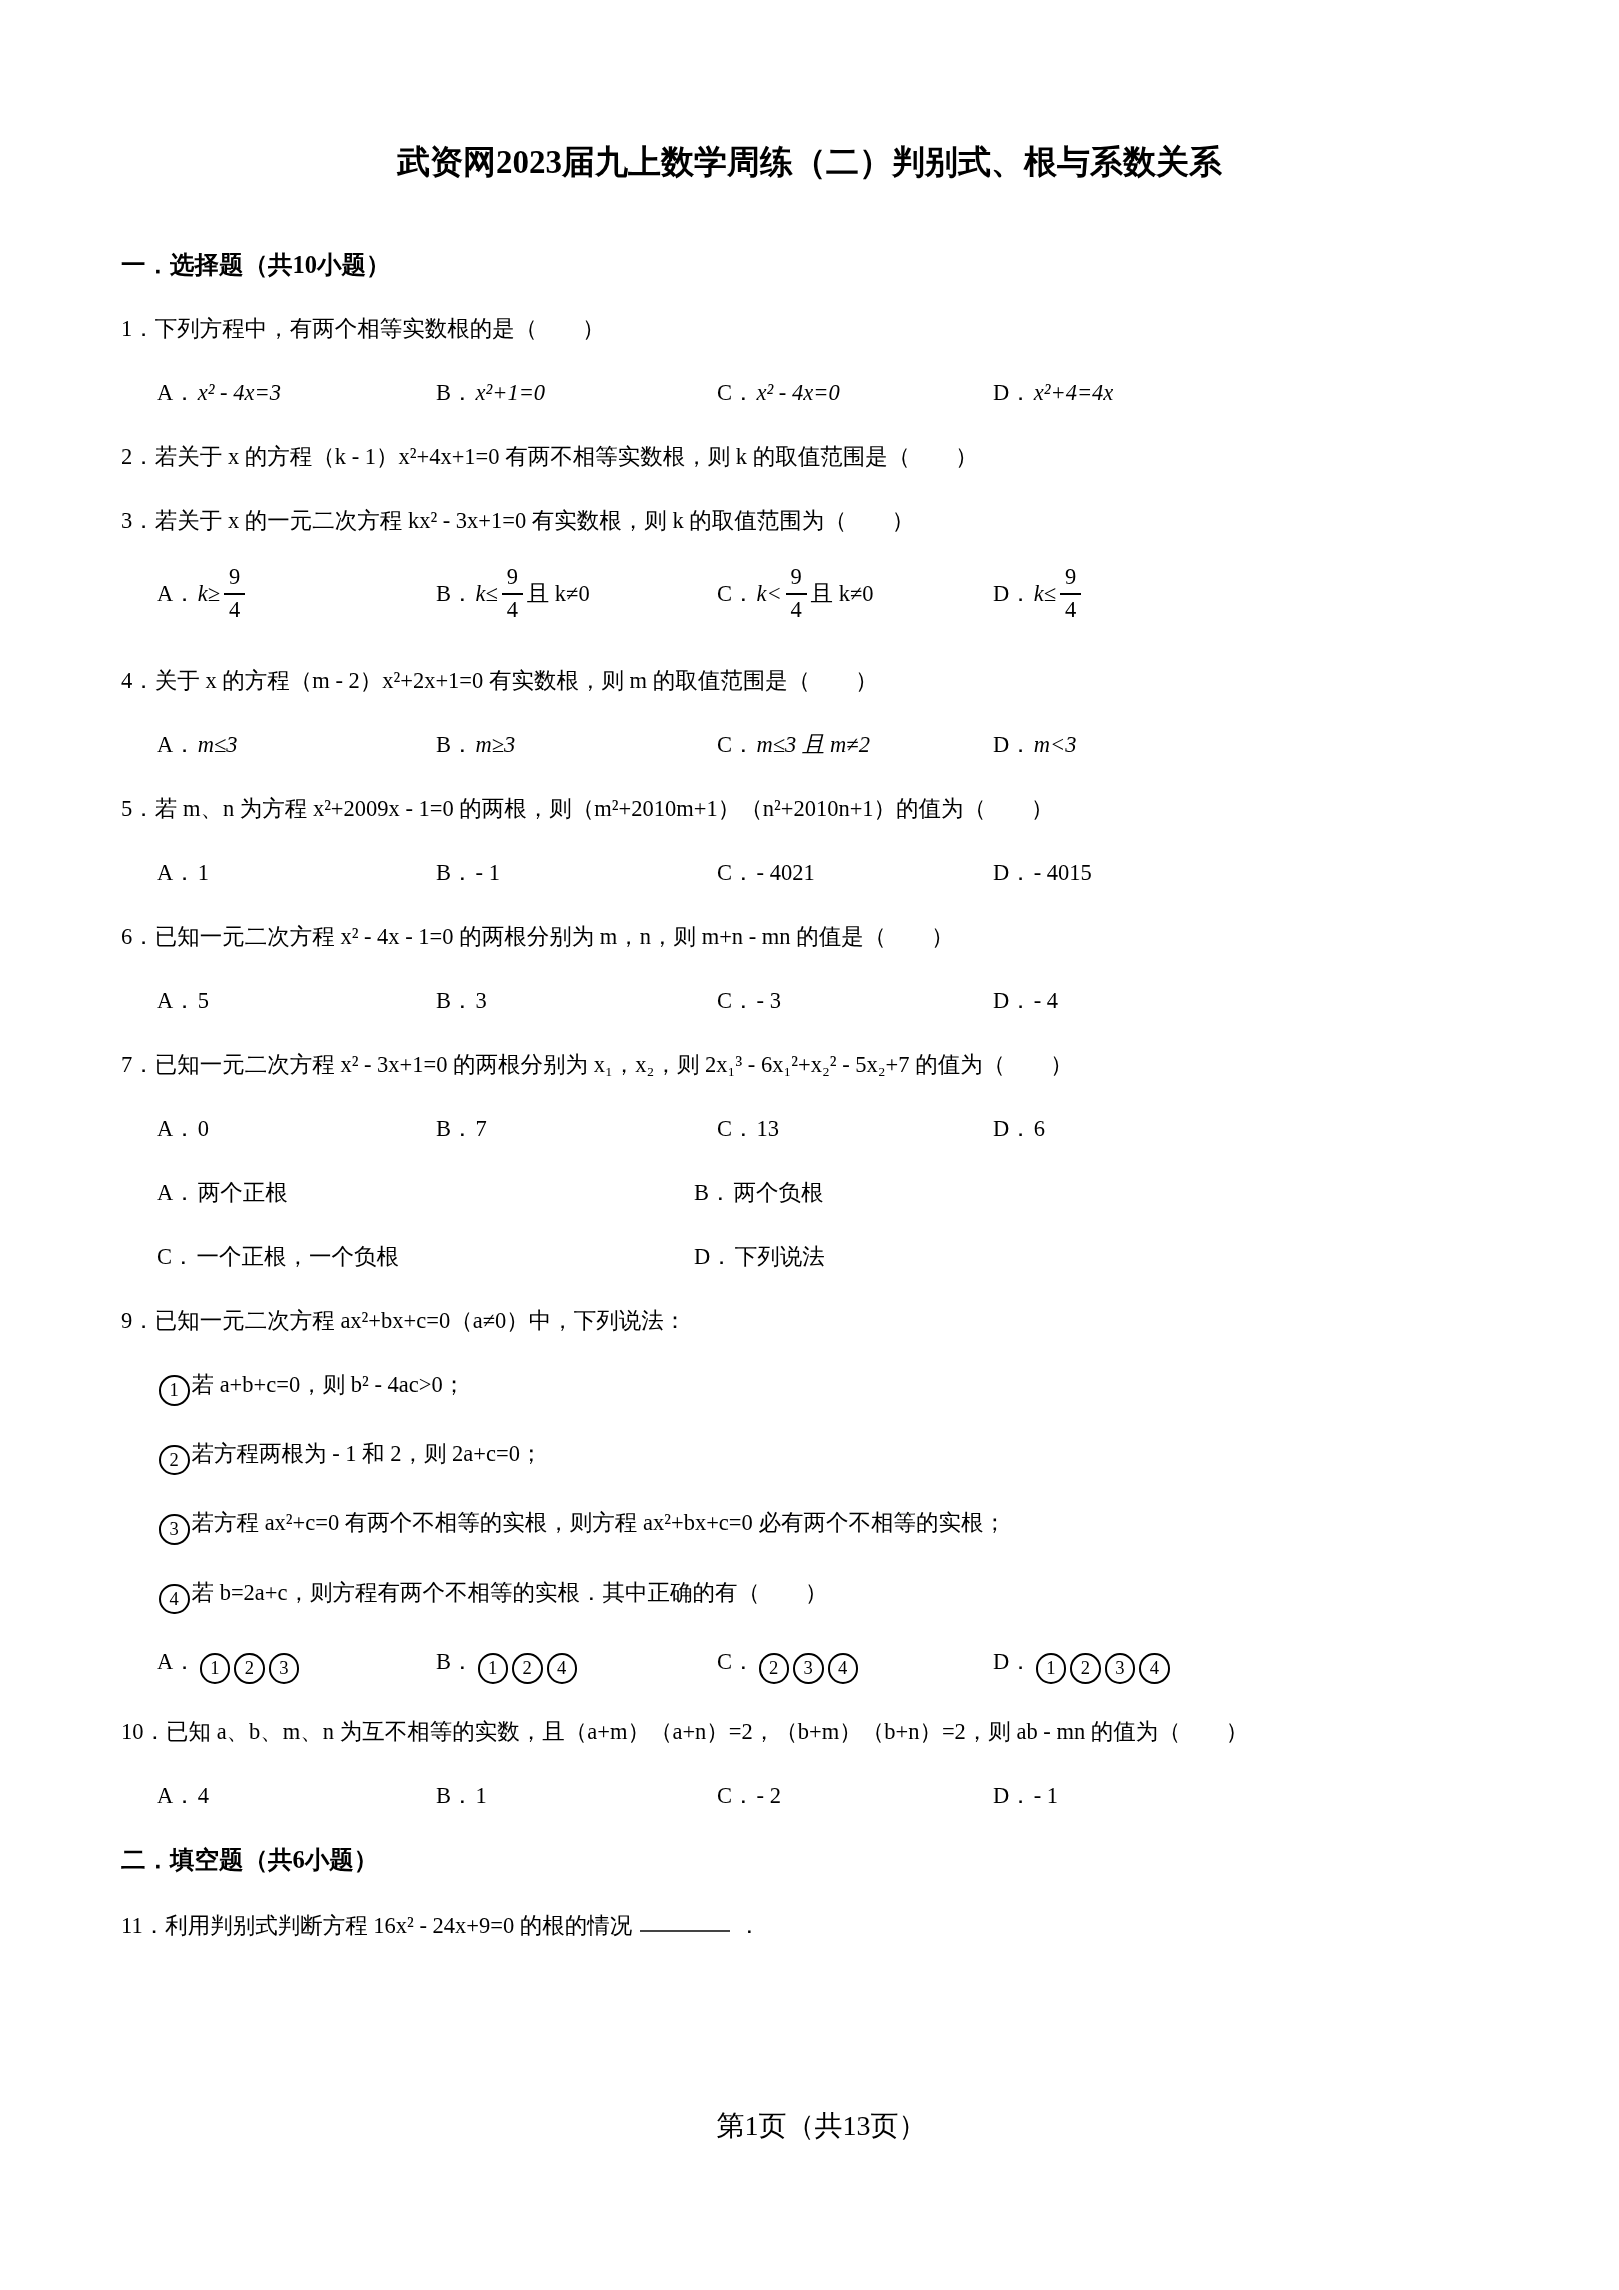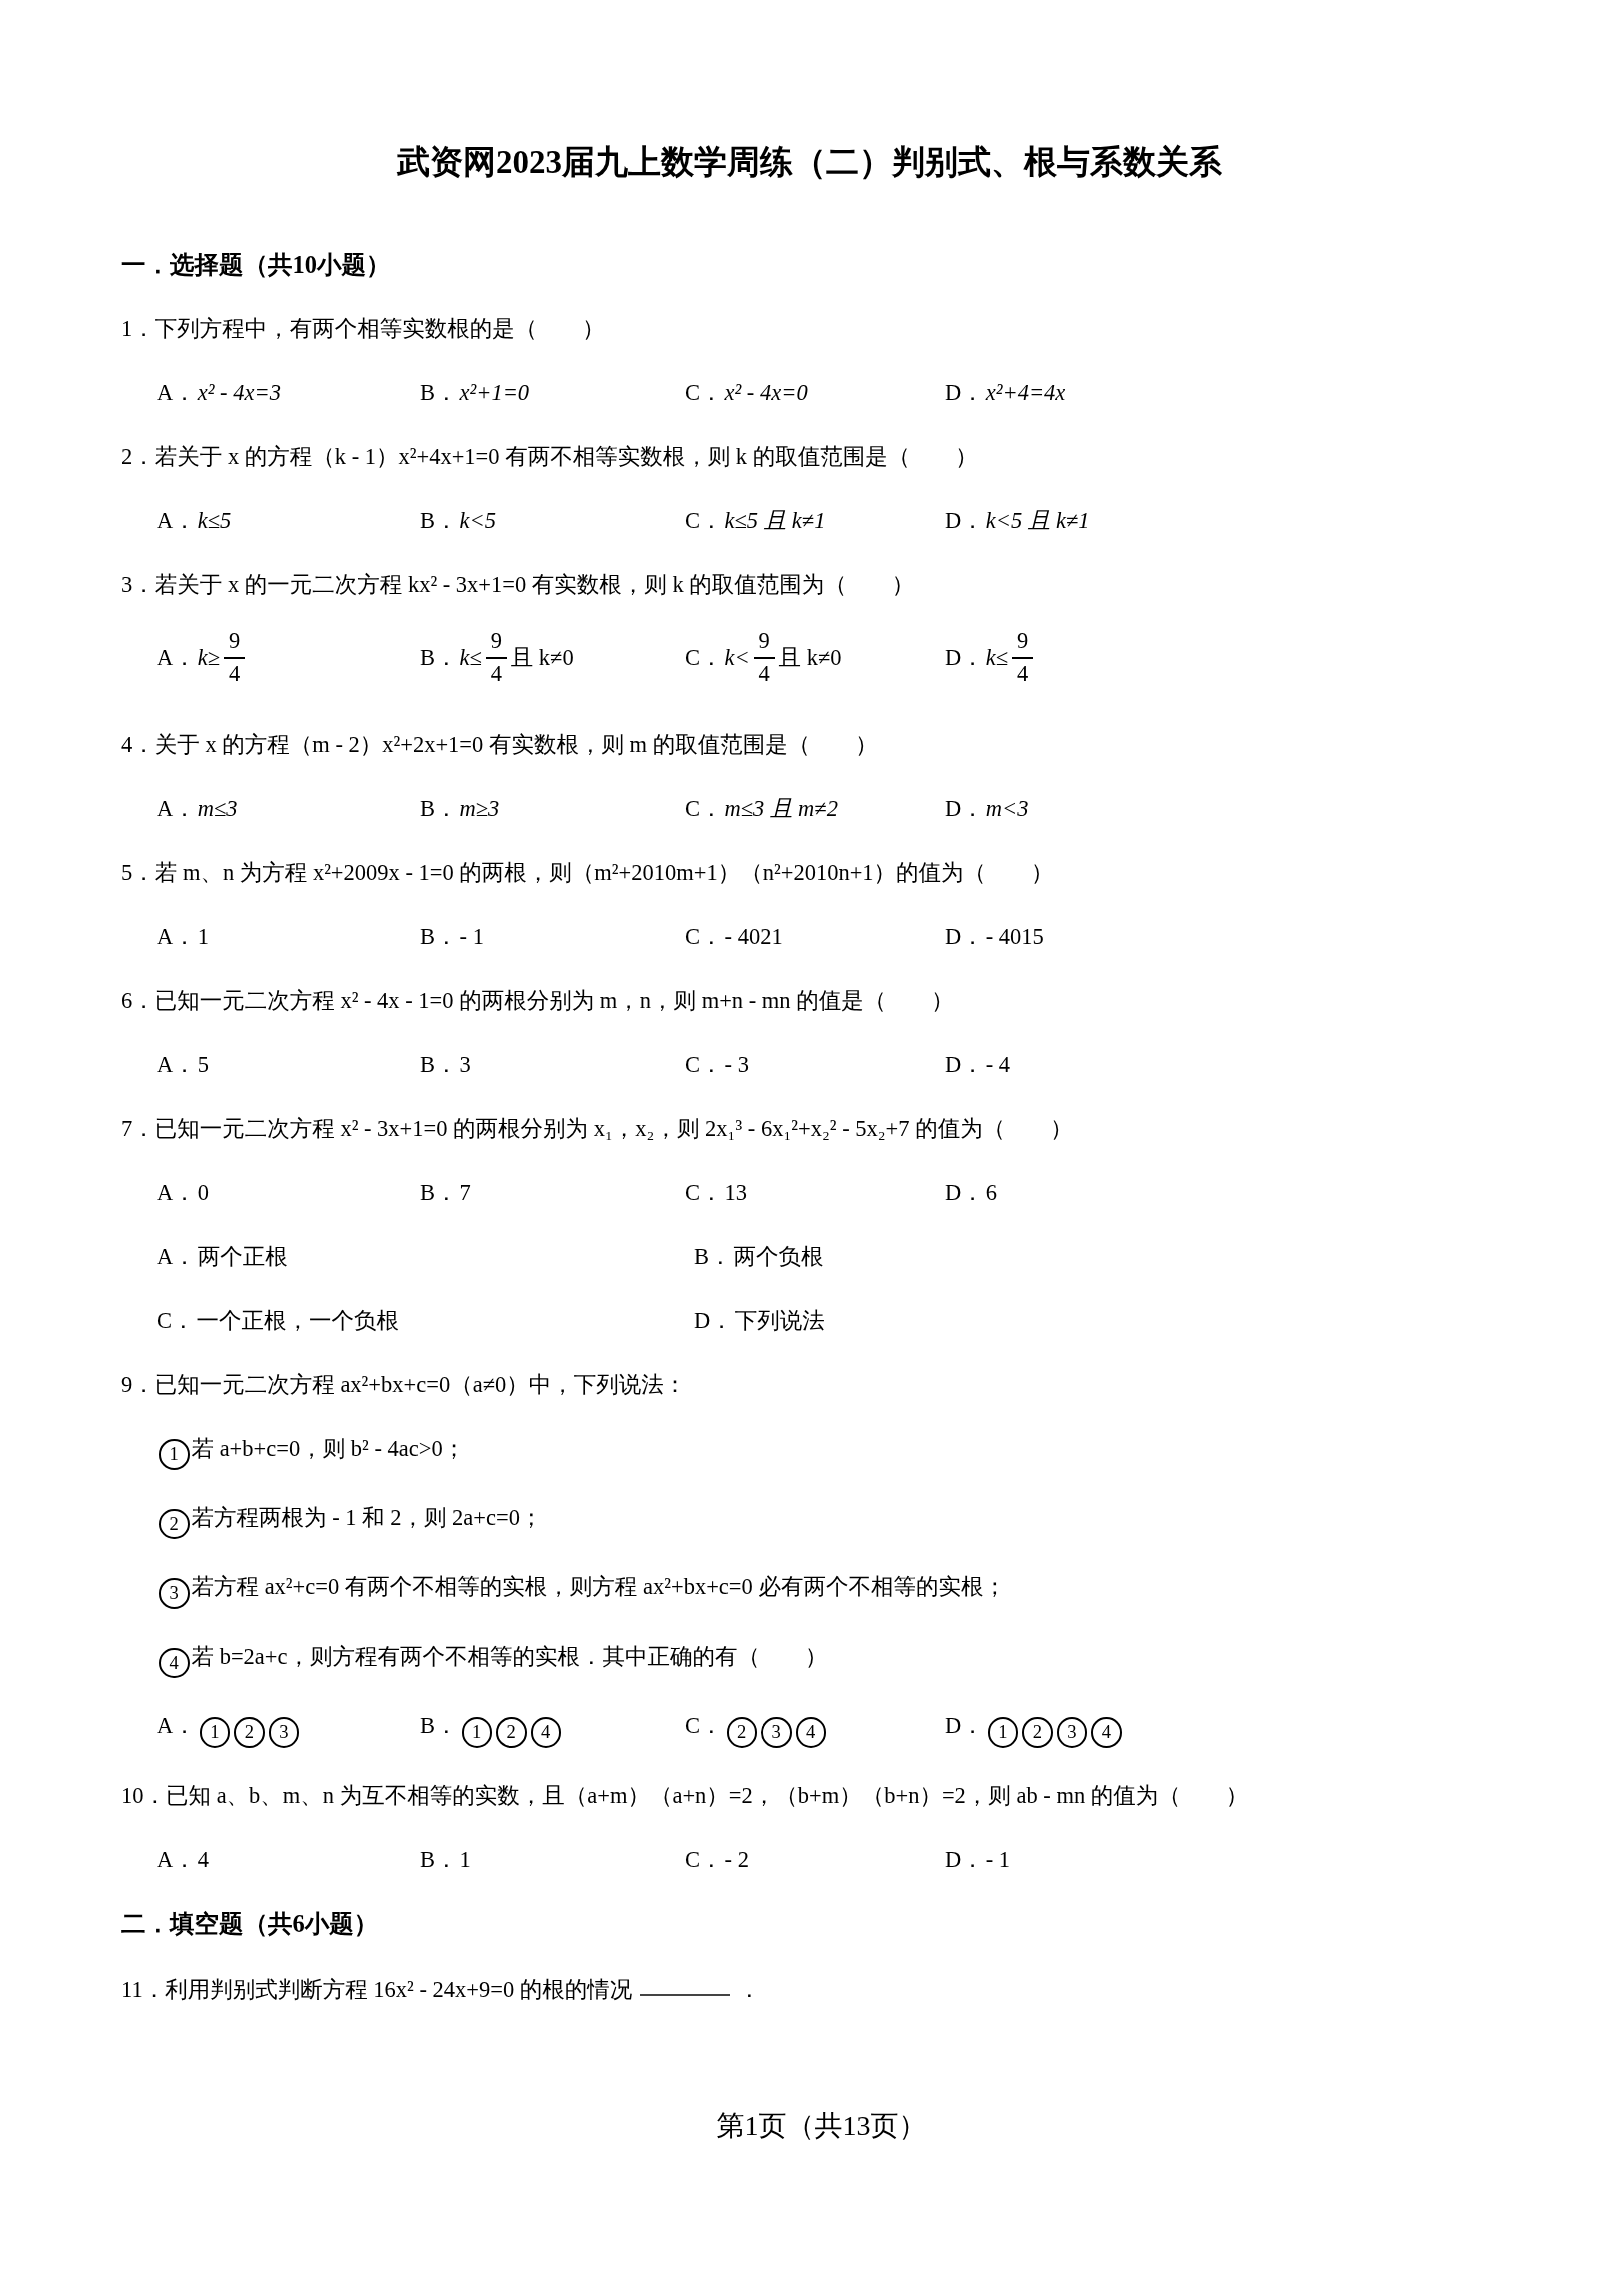--- a/index.html
+++ b/index.html
@@ -5,21 +5,21 @@
   html,body{margin:0;padding:0;background:#ffffff;}
   body{
     width:1619px;height:2291px;
     font-family:"Liberation Serif","DejaVu Serif",serif;
     color:#000;font-size:22.5px;position:relative;
   }
   .page{box-sizing:border-box;width:1619px;height:2289px;padding:0 121px;position:relative;}
   .title{font-size:33px;font-weight:bold;text-align:center;padding-top:139px;line-height:47px;margin:0;}
   .sec{font-size:24.5px;font-weight:bold;margin-top:62px;line-height:33px;}
   .row{margin-top:31px;line-height:33px;}
-  .opts4{display:grid;grid-template-columns:263px 265px 260px 1fr;padding-left:36px;}
+  .opts4{display:grid;grid-template-columns:263px 265px 260px 1fr;padding-left:36px;gap:16px;}
   .opts2{display:grid;grid-template-columns:529px 1fr;padding-left:36px;gap:8px;}
   .stmt{padding-left:36px;}
   .tall{margin-top:17.6px;}
   .tall .opt{height:78px;display:flex;align-items:center;}
   .opt{white-space:nowrap;}
   .lab{margin-right:2px;}
   .m{font-style:italic;}
   .frac{display:inline-block;text-align:center;vertical-align:middle;margin:0 3.9px;line-height:1.15;}
   .frac .num{display:block;border-bottom:2px solid #000;padding:1px 4.9px 2.9px;}
   .frac .den{display:block;padding:2.9px 4.9px 1px;}
@@ -39,26 +39,20 @@
 
   <div class="row">1．下列方程中，有两个相等实数根的是（　　）</div>
   <div class="row opts4">
     <span class="opt"><span class="lab">A．</span><span class="m">x² - 4x=3</span></span>
     <span class="opt"><span class="lab">B．</span><span class="m">x²+1=0</span></span>
     <span class="opt"><span class="lab">C．</span><span class="m">x² - 4x=0</span></span>
     <span class="opt"><span class="lab">D．</span><span class="m">x²+4=4x</span></span>
   </div>
 
   <div class="row">2．若关于 x 的方程（k - 1）x²+4x+1=0 有两不相等实数根，则 k 的取值范围是（　　）</div>
-  <div class="row opts4">
-    <span class="opt"><span class="lab">A．</span><span class="m">k≤5</span></span>
-    <span class="opt"><span class="lab">B．</span><span class="m">k&lt;5</span></span>
-    <span class="opt"><span class="lab">C．</span><span class="m">k≤5 且 k≠1</span></span>
-    <span class="opt"><span class="lab">D．</span><span class="m">k&lt;5 且 k≠1</span></span>
-  </div>
 
   <div class="row">3．若关于 x 的一元二次方程 kx² - 3x+1=0 有实数根，则 k 的取值范围为（　　）</div>
   <div class="row opts4 tall">
     <span class="opt">
         <span class="lab">A．</span>
         <span class="m">k≥</span>
         <span class="frac">
           <span class="num">9</span>
           <span class="den">4</span>
         </span>

